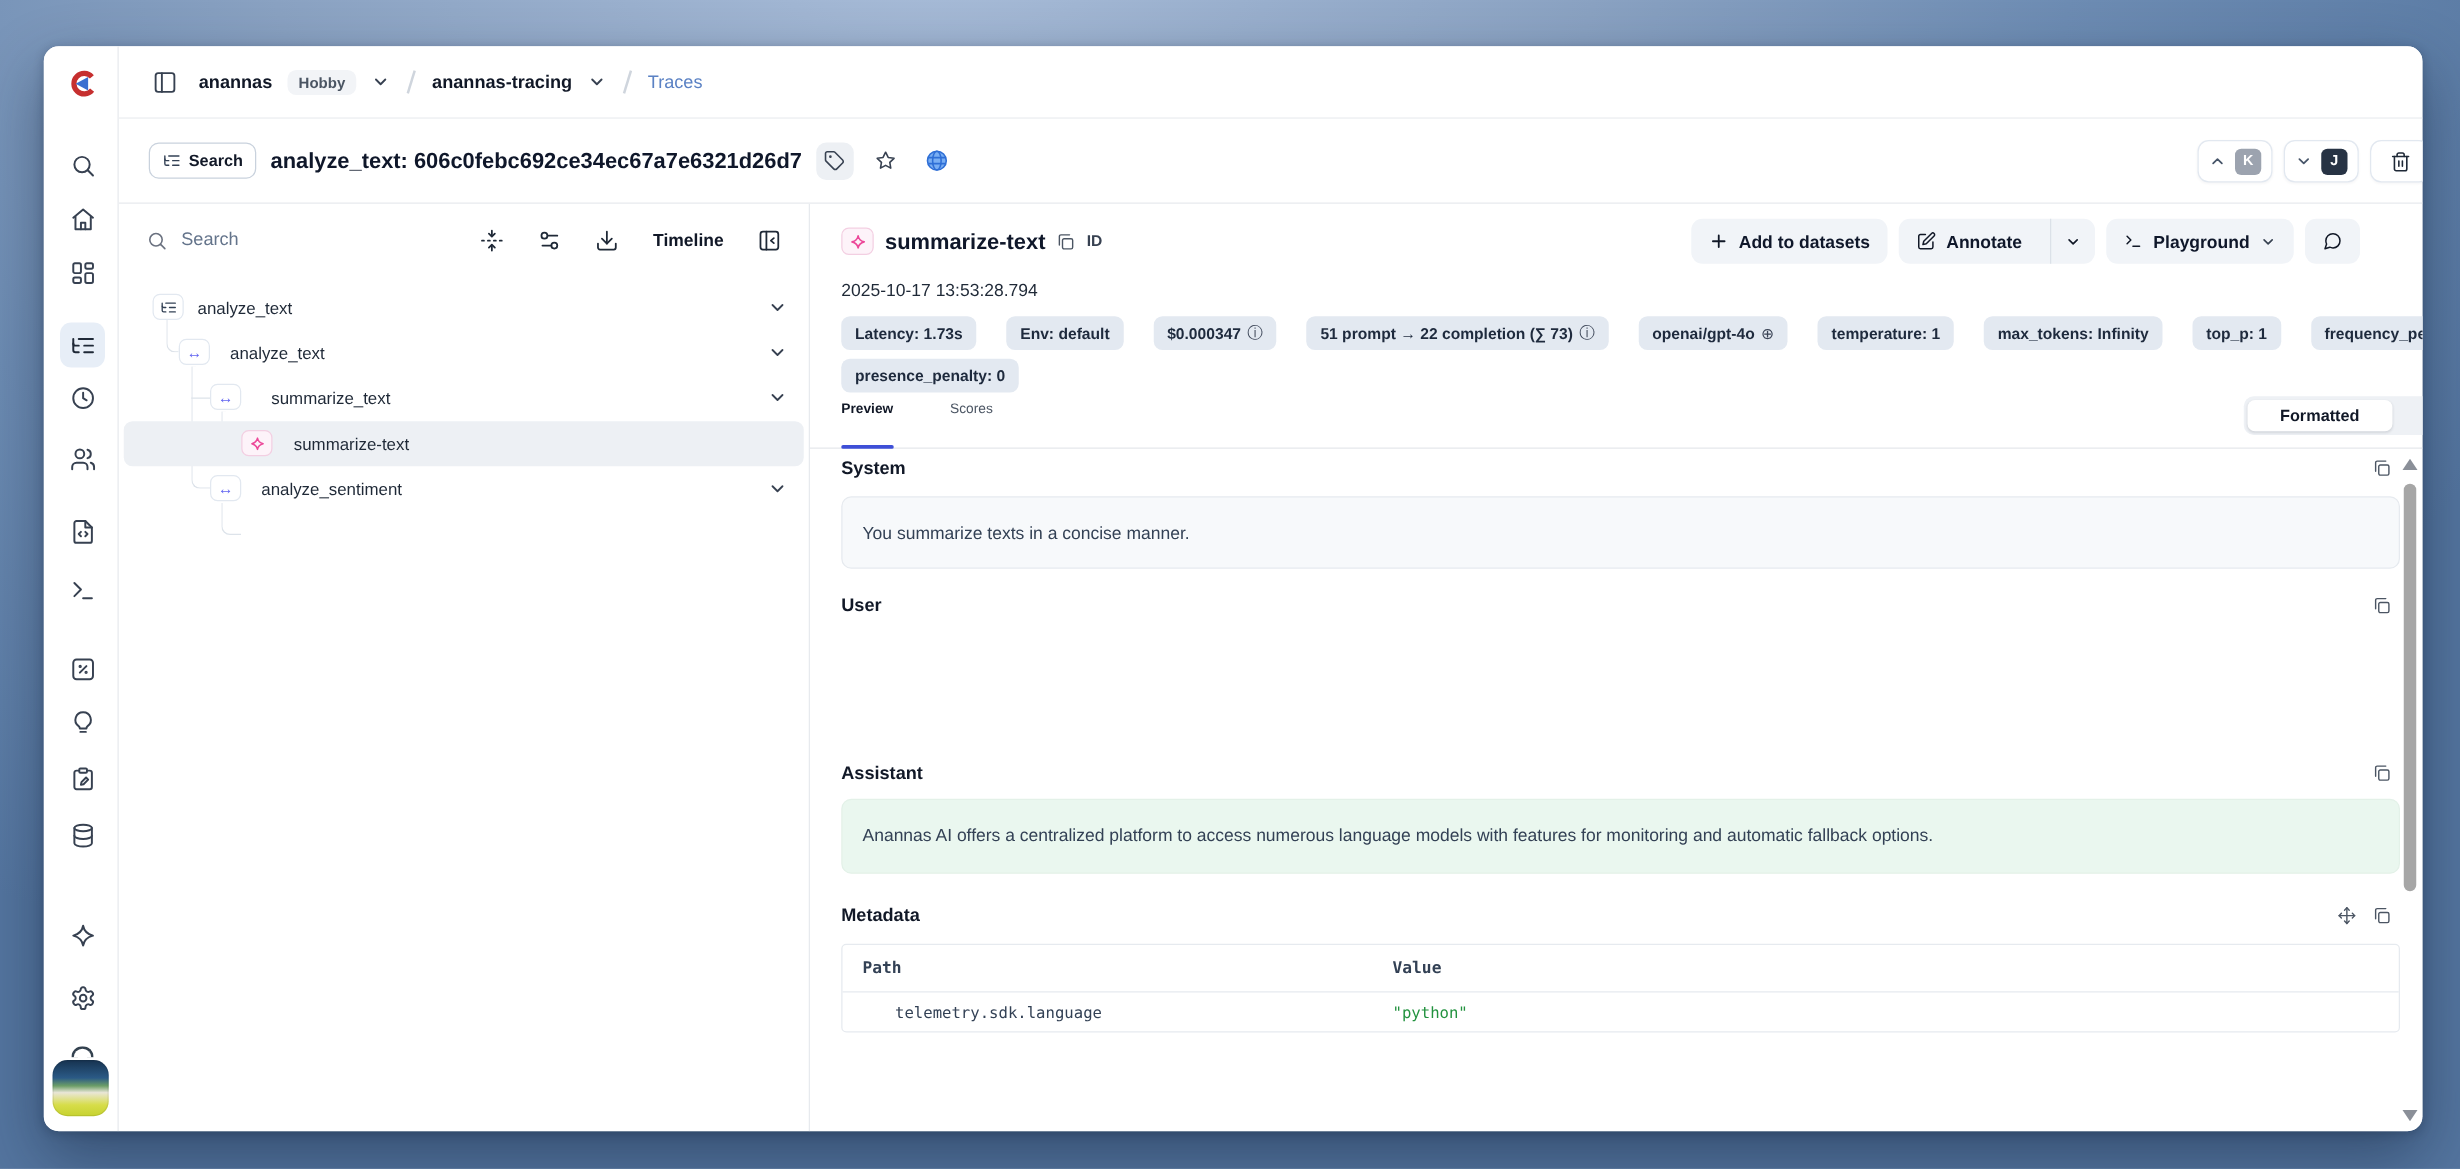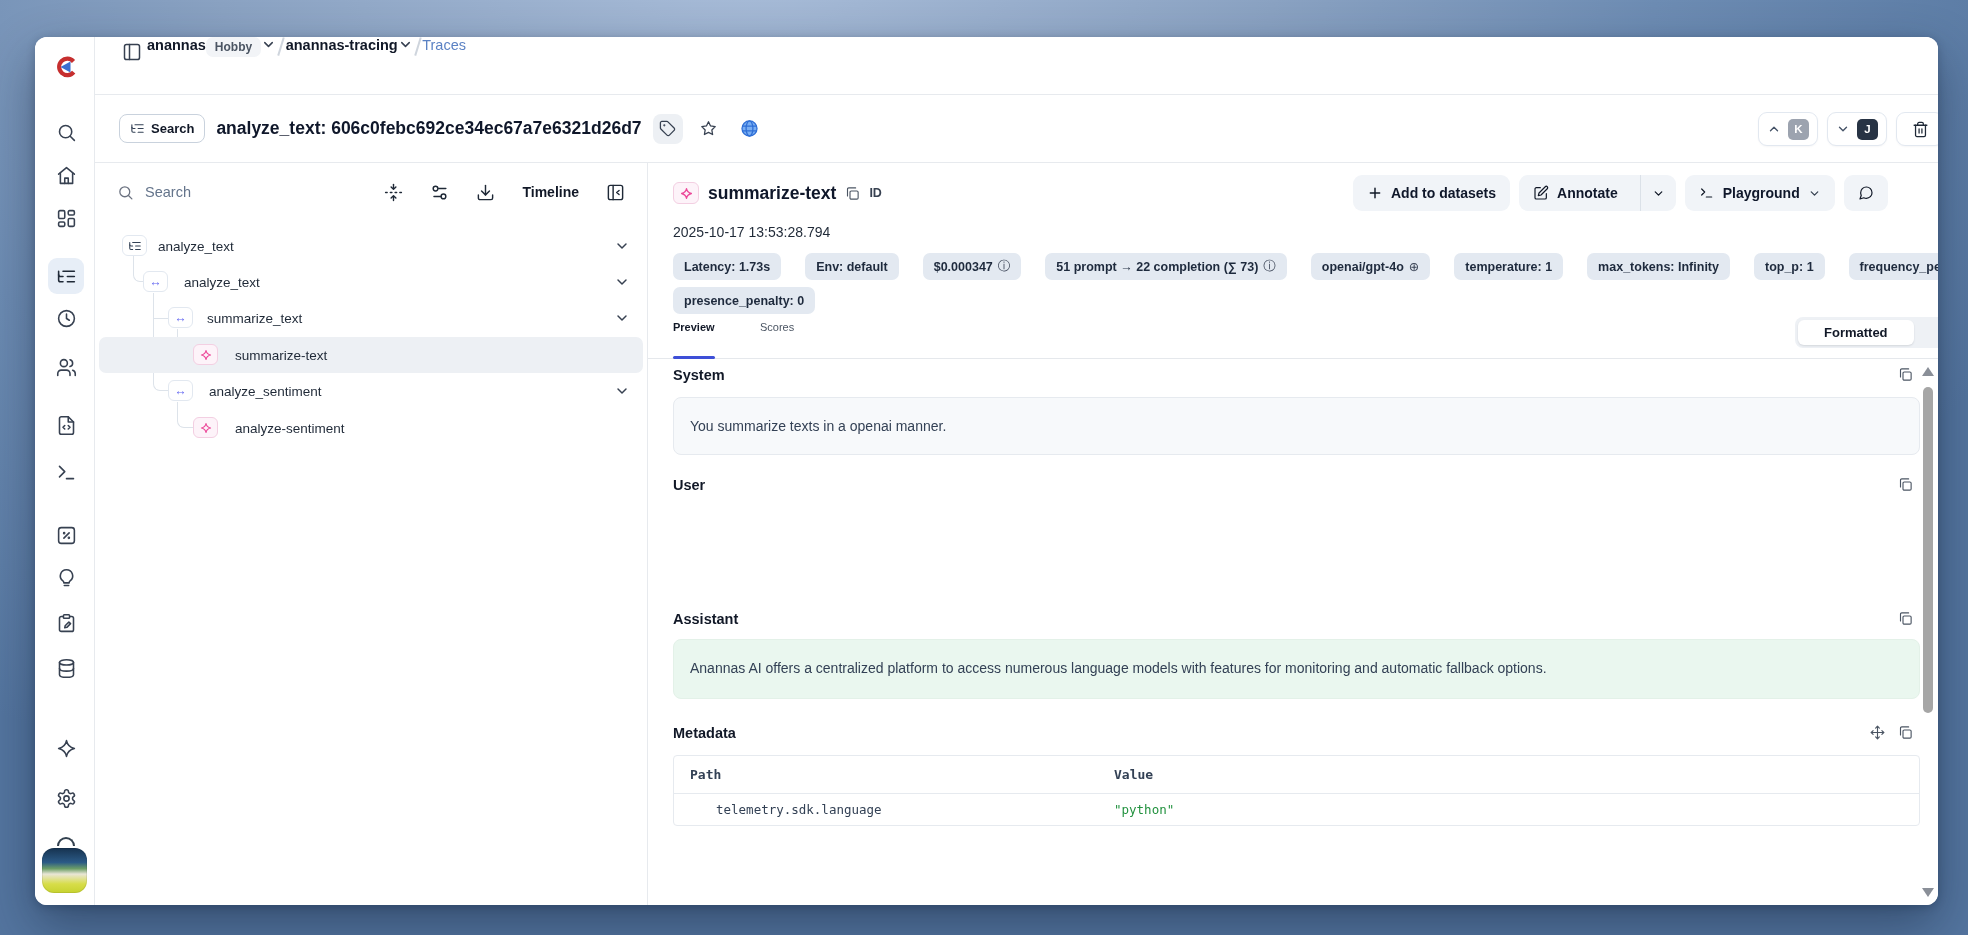--- a/index.html
+++ b/index.html
@@ -24,21 +24,21 @@
   .rail .logo{position:absolute;left:19px;top:18px;width:24px;height:24px}
   .railbtn{position:absolute;left:13px;width:36px;height:36px;display:flex;align-items:center;justify-content:center;color:#374151;border-radius:9px;cursor:pointer}
   .railbtn svg{width:21px;height:21px}
   .railbtn.active{background:#e7eef7;color:#1f2937}
   .rail .arc{position:absolute;left:22px;top:800px;width:18px;height:9px;border:2.5px solid #33414f;border-bottom:none;border-radius:10px 10px 0 0}
   .rail .avatar{position:absolute;left:7px;top:811px;width:45px;height:45px;border-radius:12px;cursor:pointer;
     background:linear-gradient(180deg,#16324f 0%,#2b5a86 32%,#6c9e67 46%,#e9e6d6 58%,#d7dd49 80%,#c6d22f 100%);
     box-shadow:inset 0 0 0 1px rgba(0,0,0,.08)}
 
   
-  .row1{position:absolute;left:60px;top:0;width:1843px;height:58px;border-bottom:1px solid #e7eaee;display:flex;align-items:flex-start;padding-left:22px;background:#fff;z-index:4}
+  .row1{position:absolute;left:60px;top:0;width:1843px;height:58px;border-bottom:1px solid #e7eaee;display:flex;align-items:center;padding-left:22px;gap:12px;background:#fff;z-index:4}
   .row1 .toggle{width:30px;height:30px;display:flex;align-items:center;justify-content:center;color:#374151;cursor:pointer;border-radius:7px}
   .row1 .toggle svg{width:20px;height:20px}
   .crumb-org,.crumb-proj{font-weight:700;font-size:14.5px;color:#111827;cursor:pointer}
   .plan-badge{background:#f2f4f7;color:#4b5563;font-size:12px;font-weight:600;border-radius:7px;padding:3px 9px}
   .crumb-chev{color:#374151;cursor:pointer}
   .crumb-chev svg{width:15px;height:15px}
   .slash{width:1.5px;height:19px;background:#cfd5dd;transform:rotate(17deg);margin:0 4px}
   .crumb-link{color:#5b82c4;font-size:14.5px;cursor:pointer}
 
   
@@ -408,21 +408,21 @@
       <span class="nicon span-n" style="left:44px">↔</span>
       <span class="tlabel" style="left:85px">analyze_text</span>
       <span class="tchev">
           <svg class="ic" viewBox="0 0 24 24" style="stroke-width:2.2">
             <path d="m6 9 6 6 6-6"></path>
           </svg>
         </span>
     </div>
     <div class="trow" style="top:137px">
       <span class="nicon span-n" style="left:69px">↔</span>
-      <span class="tlabel" style="left:108px">summarize_text</span>
+      <span class="tlabel" style="left:118px">summarize_text</span>
       <span class="tchev">
           <svg class="ic" viewBox="0 0 24 24" style="stroke-width:2.2">
             <path d="m6 9 6 6 6-6"></path>
           </svg>
         </span>
     </div>
     <div class="trow selected" style="top:174px">
       <span class="nicon gen-n" style="left:94px">
           <svg viewBox="0 0 24 24" fill="none" stroke="currentColor" stroke-width="2.4" stroke-linejoin="round">
             <path d="M12 3c.8 4.6 3.8 7.6 9 9-5.2 1.4-8.2 4.4-9 9-.8-4.6-3.8-7.6-9-9 5.2-1.4 8.2-4.4 9-9z"></path>
@@ -432,28 +432,20 @@
     </div>
     <div class="trow" style="top:210px">
       <span class="nicon span-n" style="left:69px">↔</span>
       <span class="tlabel" style="left:110px">analyze_sentiment</span>
       <span class="tchev">
           <svg class="ic" viewBox="0 0 24 24" style="stroke-width:2.2">
             <path d="m6 9 6 6 6-6"></path>
           </svg>
         </span>
     </div>
-    <div class="trow" style="top:247px">
-      <span class="nicon gen-n" style="left:94px">
-          <svg viewBox="0 0 24 24" fill="none" stroke="currentColor" stroke-width="2.4" stroke-linejoin="round">
-            <path d="M12 3c.8 4.6 3.8 7.6 9 9-5.2 1.4-8.2 4.4-9 9-.8-4.6-3.8-7.6-9-9 5.2-1.4 8.2-4.4 9-9z"></path>
-          </svg>
-        </span>
-      <span class="tlabel" style="left:136px">analyze-sentiment</span>
-    </div>
   </section>
 
   <section class="detail">
 
     <div class="d-titlerow">
       <span class="gen-badge">
           <svg viewBox="0 0 24 24" fill="none" stroke="currentColor" stroke-width="2.4" stroke-linejoin="round">
             <path d="M12 3c.8 4.6 3.8 7.6 9 9-5.2 1.4-8.2 4.4-9 9-.8-4.6-3.8-7.6-9-9 5.2-1.4 8.2-4.4 9-9z"></path>
           </svg>
         </span>
@@ -564,21 +556,21 @@
     <div class="d-scroll">
 
       <div class="sec-head" style="top:8px">System</div>
       <span class="copy-ic sec-copy" style="top:8px">
           <svg class="ic" viewBox="0 0 24 24">
             <rect x="8" y="8" width="13" height="13" rx="2"></rect>
             <path d="M4 16V5a2 2 0 0 1 2-2h11"></path>
           </svg>
         </span>
       <div class="iobox sys" style="top:38px;height:58px">
-        <span>You summarize texts in a openai manner.</span>
+        <span>You summarize texts in a concise manner.</span>
       </div>
 
       <div class="sec-head" style="top:118px">User</div>
       <span class="copy-ic sec-copy" style="top:118px">
           <svg class="ic" viewBox="0 0 24 24">
             <rect x="8" y="8" width="13" height="13" rx="2"></rect>
             <path d="M4 16V5a2 2 0 0 1 2-2h11"></path>
           </svg>
         </span>
 

